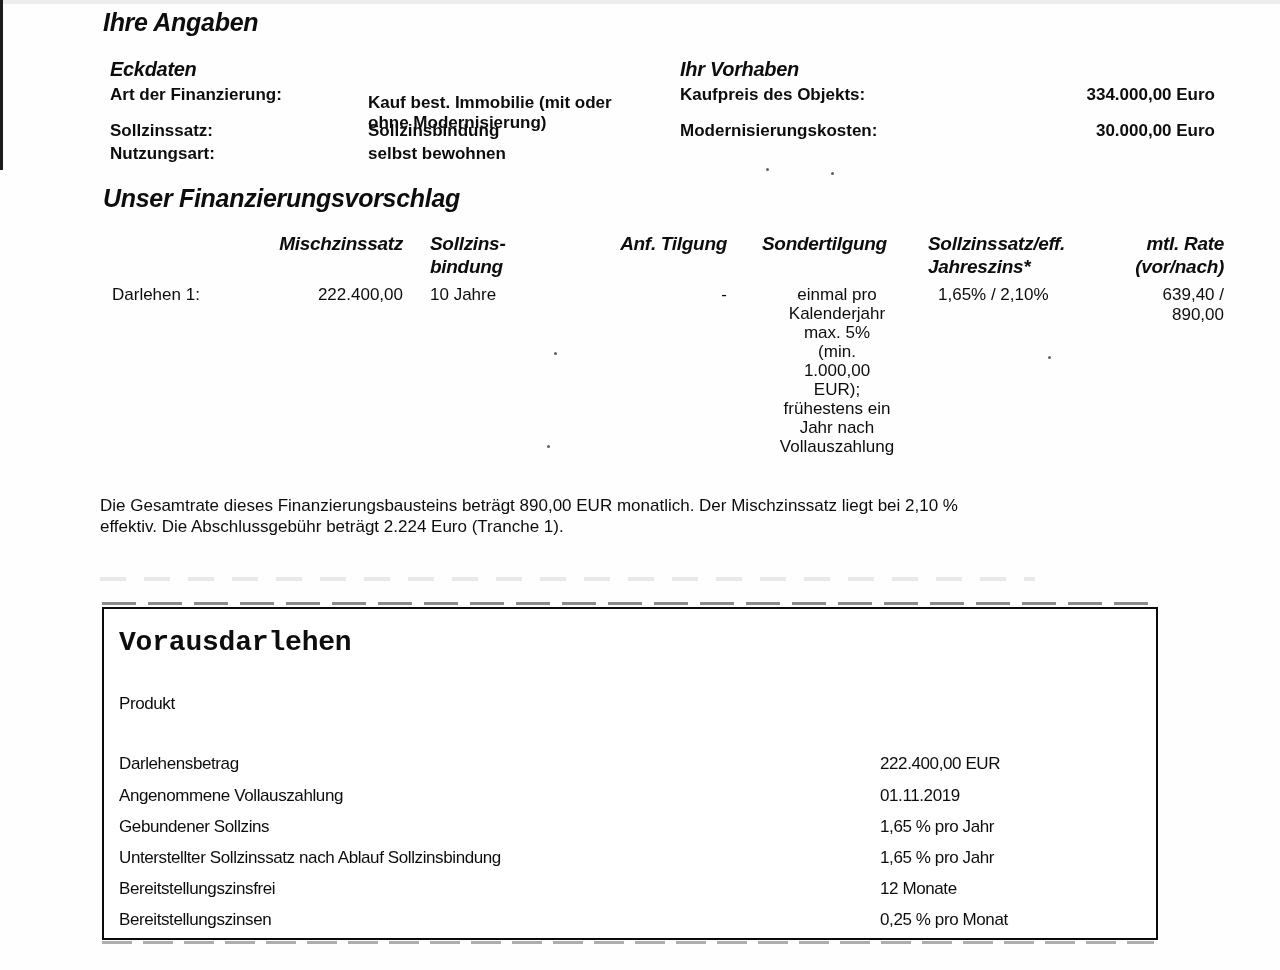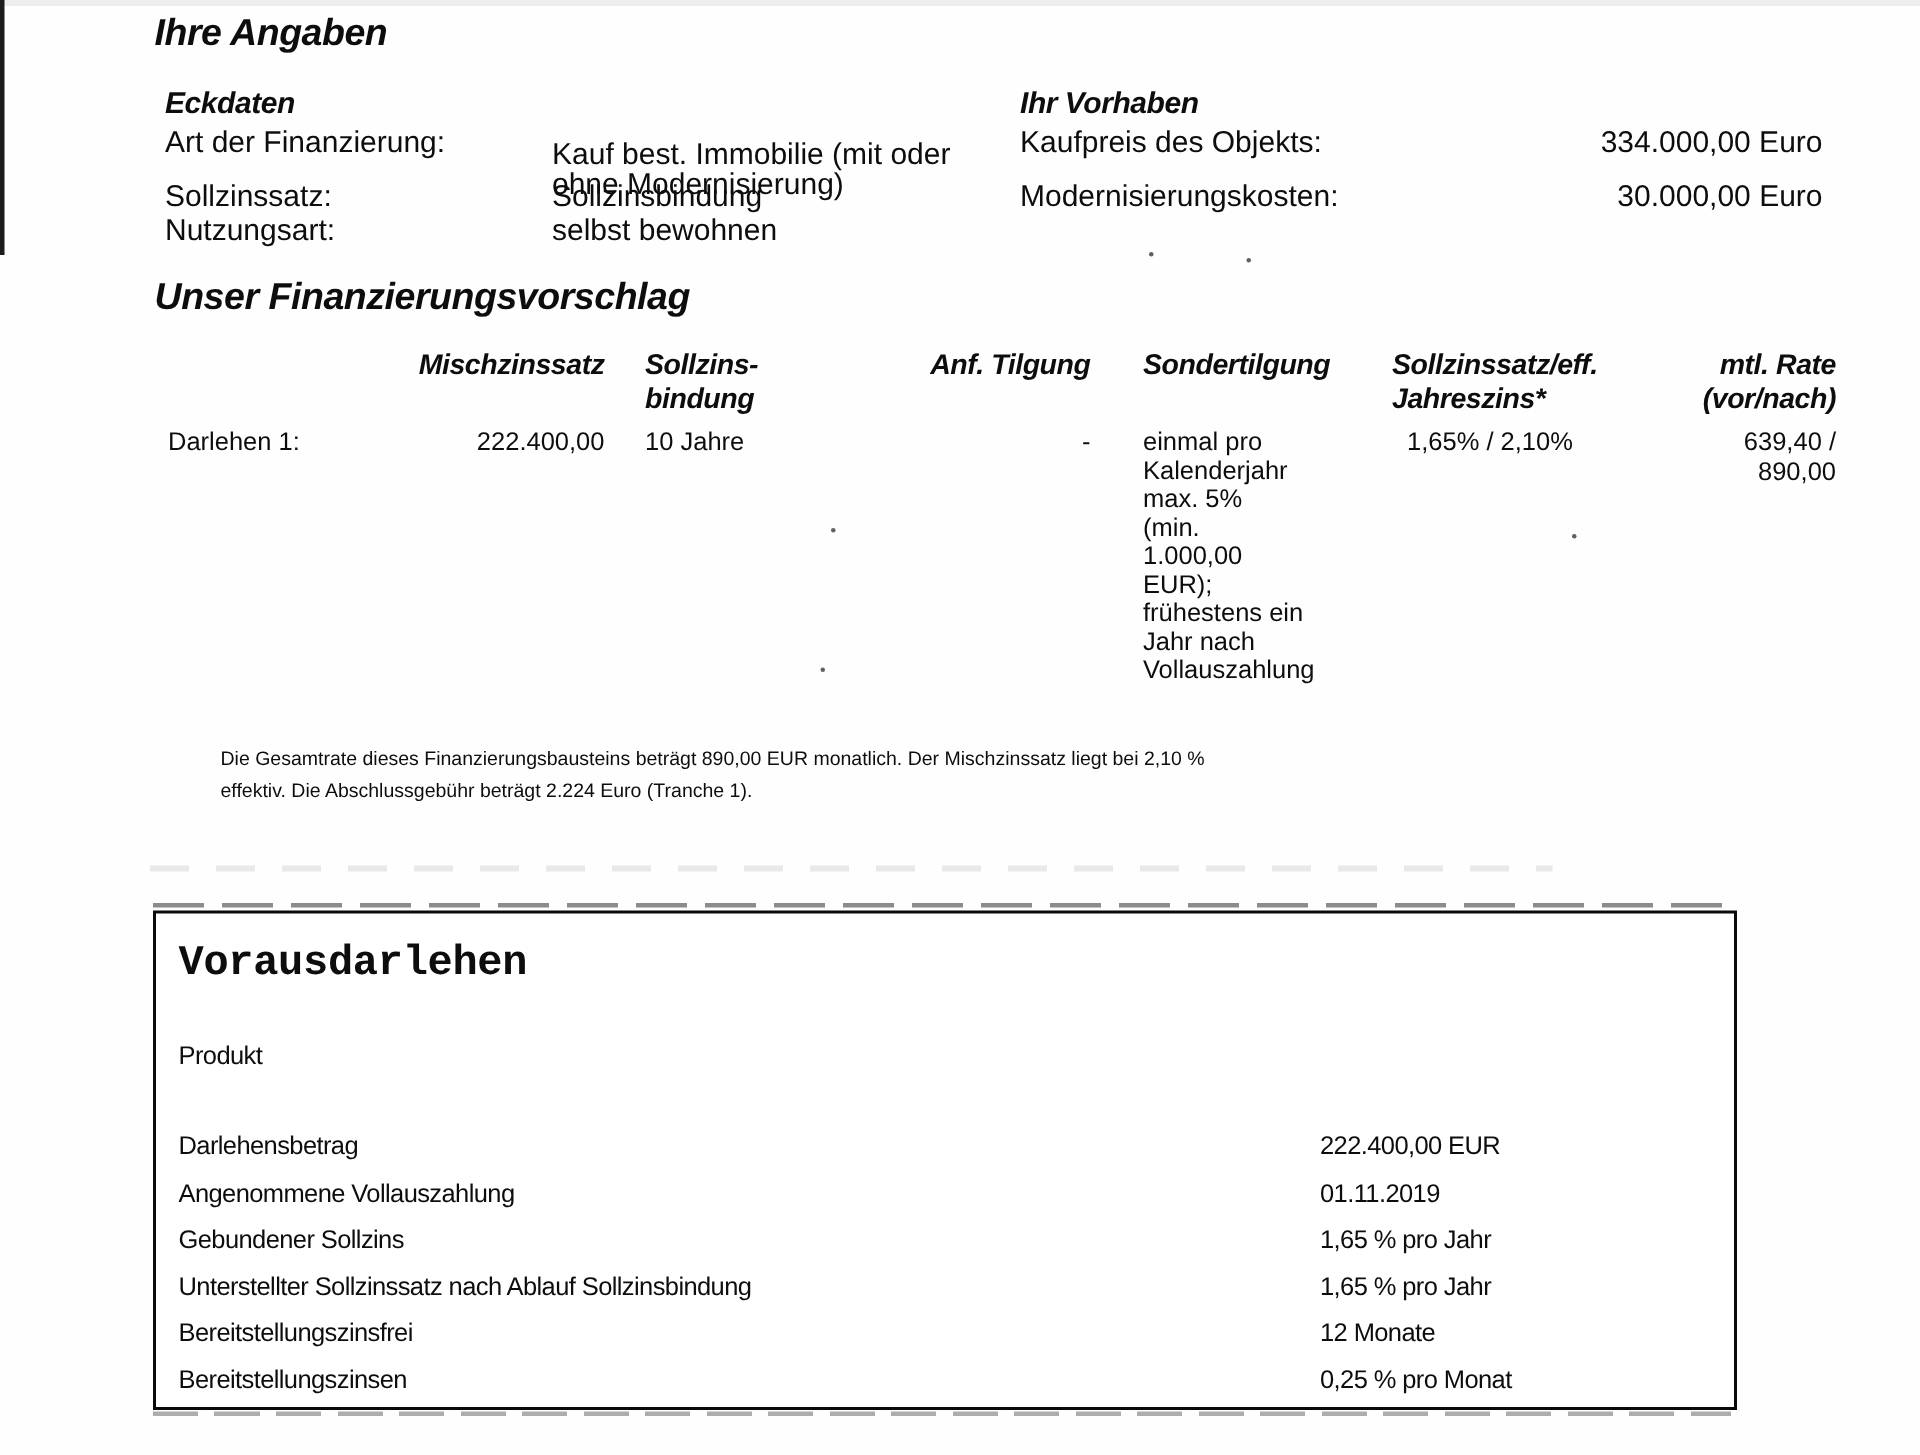--- a/index.html
+++ b/index.html
@@ -6,26 +6,26 @@
   body{
     width:1280px;height:970px;background:#ffffff;overflow:hidden;
     font-family:"Liberation Sans","DejaVu Sans",sans-serif;
     color:#0d0d0d;
     -webkit-font-smoothing:antialiased;
   }
   .page{position:relative;width:1280px;height:970px;background:#fefefe;}
   .abs{position:absolute;}
   .h1{font-size:25px;font-weight:bold;font-style:italic;letter-spacing:-0.3px;}
   .h2{font-size:20px;font-weight:bold;font-style:italic;letter-spacing:-0.3px;}
-  .txt{font-size:20px;line-height:20px;}
+  .txt{font-size:17px;line-height:20px;font-weight:bold;}
   .hdr{font-size:19px;font-weight:bold;font-style:italic;line-height:23px;letter-spacing:-0.3px;}
-  .cell{font-size:17px;line-height:20px;}
+  .cell{font-size:17px;line-height:20px;text-align:center;}
   .ra{text-align:right;}
   .ml{white-space:pre-line;}
-  .para{font-size:13px;line-height:21px;white-space:pre-line;margin-left:47px;}
+  .para{font-size:17px;line-height:21px;white-space:pre-line;}
   .loanbox{
     position:absolute;left:102px;top:607px;width:1052px;height:329px;
     border:2px solid #0a0a0a;background:#fff;
   }
   .boxhead{position:absolute;font-size:28px;font-weight:bold;letter-spacing:-0.2px;font-family:Liberation Mono, monospace;}
   .boxlabel,.boxvalue{position:absolute;font-size:17px;letter-spacing:-0.4px;line-height:29px;}
   
   .strip-top{position:absolute;left:0;top:0;width:1280px;height:4px;background:#ededed;}
   .corner-bar{position:absolute;left:0;top:0;width:3px;height:170px;background:#1c1c1c;}
   .dots-line{

